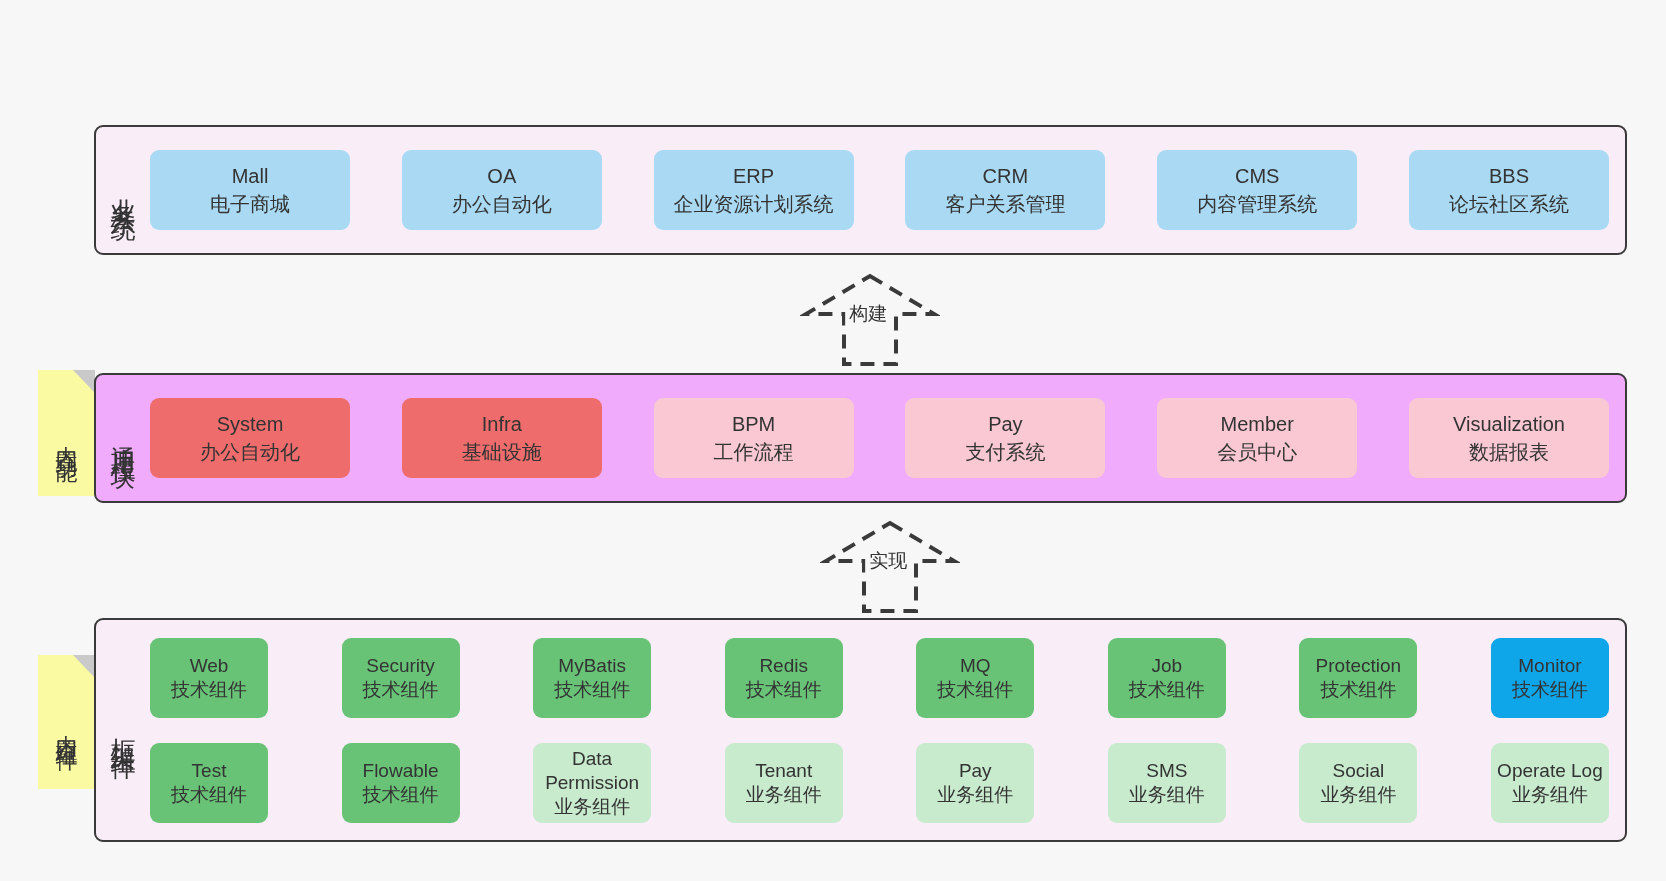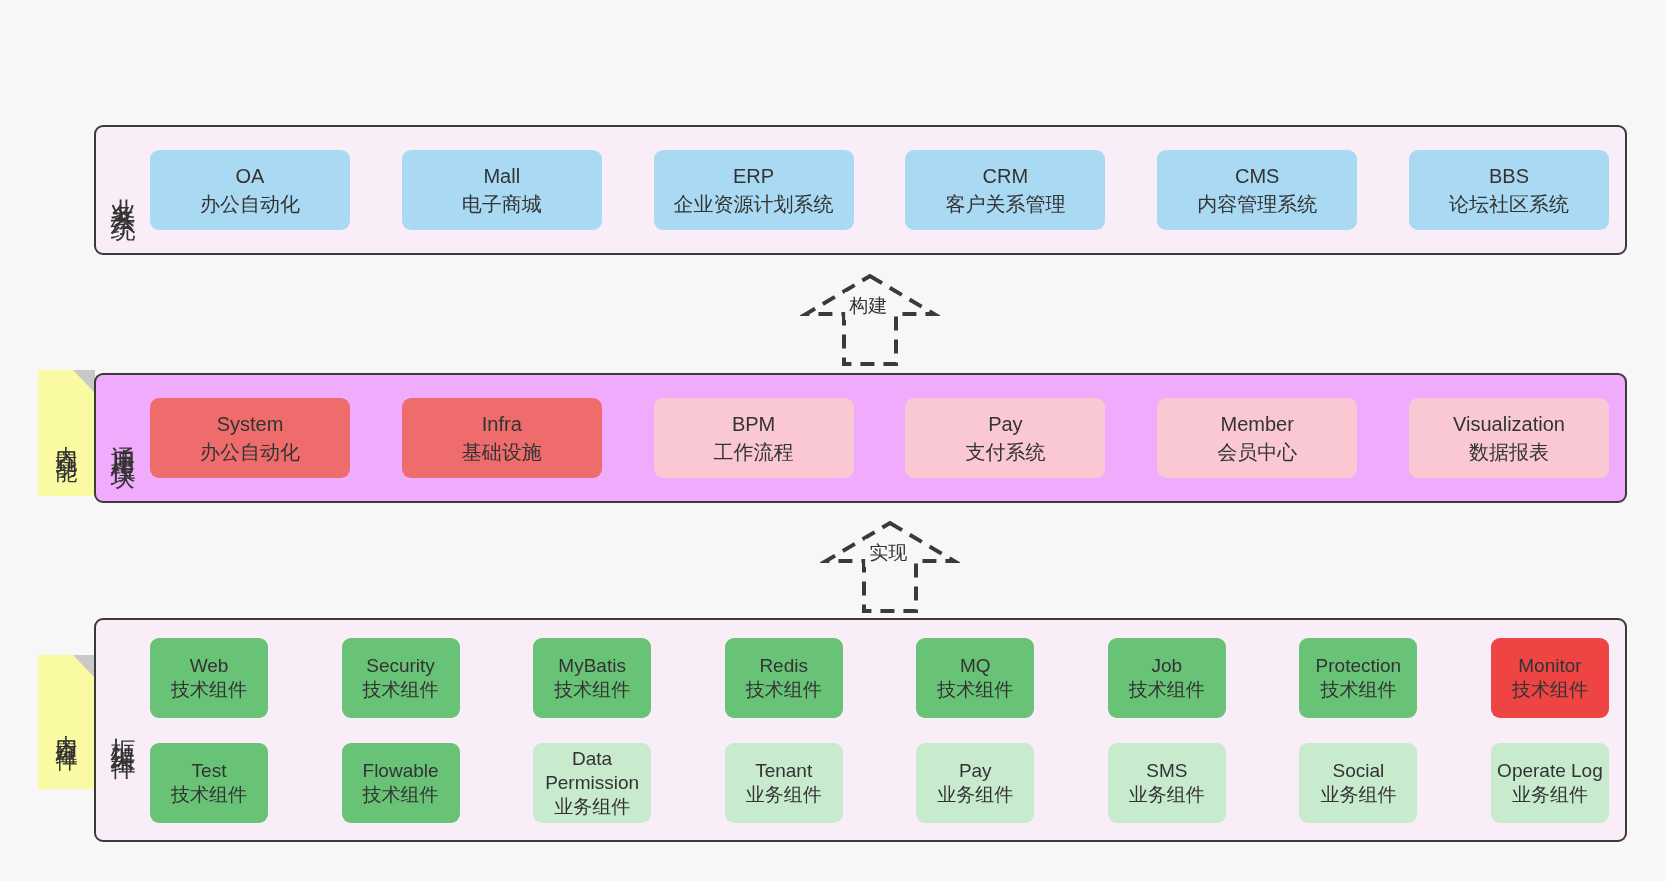--- a/index.html
+++ b/index.html
@@ -44,42 +44,42 @@
   .note-text{
     writing-mode:vertical-rl;text-orientation:upright;
     font-size:22px;letter-spacing:5px;line-height:1;padding-top:10px;
   }
   .note-fold{position:absolute;top:0;right:0;width:22px;height:23px;}
 
   
   .arrow{position:absolute;width:140px;height:96px;z-index:2;}
   .arrow svg{position:absolute;inset:0;}
   .arrow-label{
-    position:absolute;left:50%;top:20px;transform:translateX(-54%);
+    position:absolute;left:50%;top:28px;transform:translateX(-54%);
     padding:1px 4px;font-size:19px;white-space:nowrap;
   }
 </style>
 </head>
 <body style="background: rgb(247, 247, 247); color: rgb(51, 51, 51);">
 
 <div class="canvas">
 
   <section class="layer" style="top: 125px; height: 130px; background: rgb(249, 237, 247); border-color: rgb(58, 58, 58);">
     <div class="layer-gutter">
       <div class="side-label">业务系统</div>
     </div>
     <div class="layer-content">
         <div class="box-row">
           <div class="dbox w6" style="background: rgb(170, 218, 243);">
+            <div class="box-title">Mall</div>
+            <div class="box-sub">电子商城</div>
+          </div>
+          <div class="dbox w6" style="background: rgb(170, 218, 243);">
             <div class="box-title">OA</div>
             <div class="box-sub">办公自动化</div>
-          </div>
-          <div class="dbox w6" style="background: rgb(170, 218, 243);">
-            <div class="box-title">Mall</div>
-            <div class="box-sub">电子商城</div>
           </div>
           <div class="dbox w6" style="background: rgb(170, 218, 243);">
             <div class="box-title">ERP</div>
             <div class="box-sub">企业资源计划系统</div>
           </div>
           <div class="dbox w6" style="background: rgb(170, 218, 243);">
             <div class="box-title">CRM</div>
             <div class="box-sub">客户关系管理</div>
           </div>
           <div class="dbox w6" style="background: rgb(170, 218, 243);">
@@ -176,21 +176,21 @@
             <div class="box-sub">技术组件</div>
           </div>
           <div class="dbox w8" style="background: rgb(104, 195, 119);">
             <div class="box-title">Job</div>
             <div class="box-sub">技术组件</div>
           </div>
           <div class="dbox w8" style="background: rgb(104, 195, 119);">
             <div class="box-title">Protection</div>
             <div class="box-sub">技术组件</div>
           </div>
-          <div class="dbox w8" style="background: #ef4444;">
+          <div class="dbox w8" style="background: #0ea5e9;">
             <div class="box-title">Monitor</div>
             <div class="box-sub">技术组件</div>
           </div>
         </div>
         <div class="box-row">
           <div class="dbox w8" style="background: rgb(104, 195, 119);">
             <div class="box-title">Test</div>
             <div class="box-sub">技术组件</div>
           </div>
           <div class="dbox w8" style="background: rgb(104, 195, 119);">

